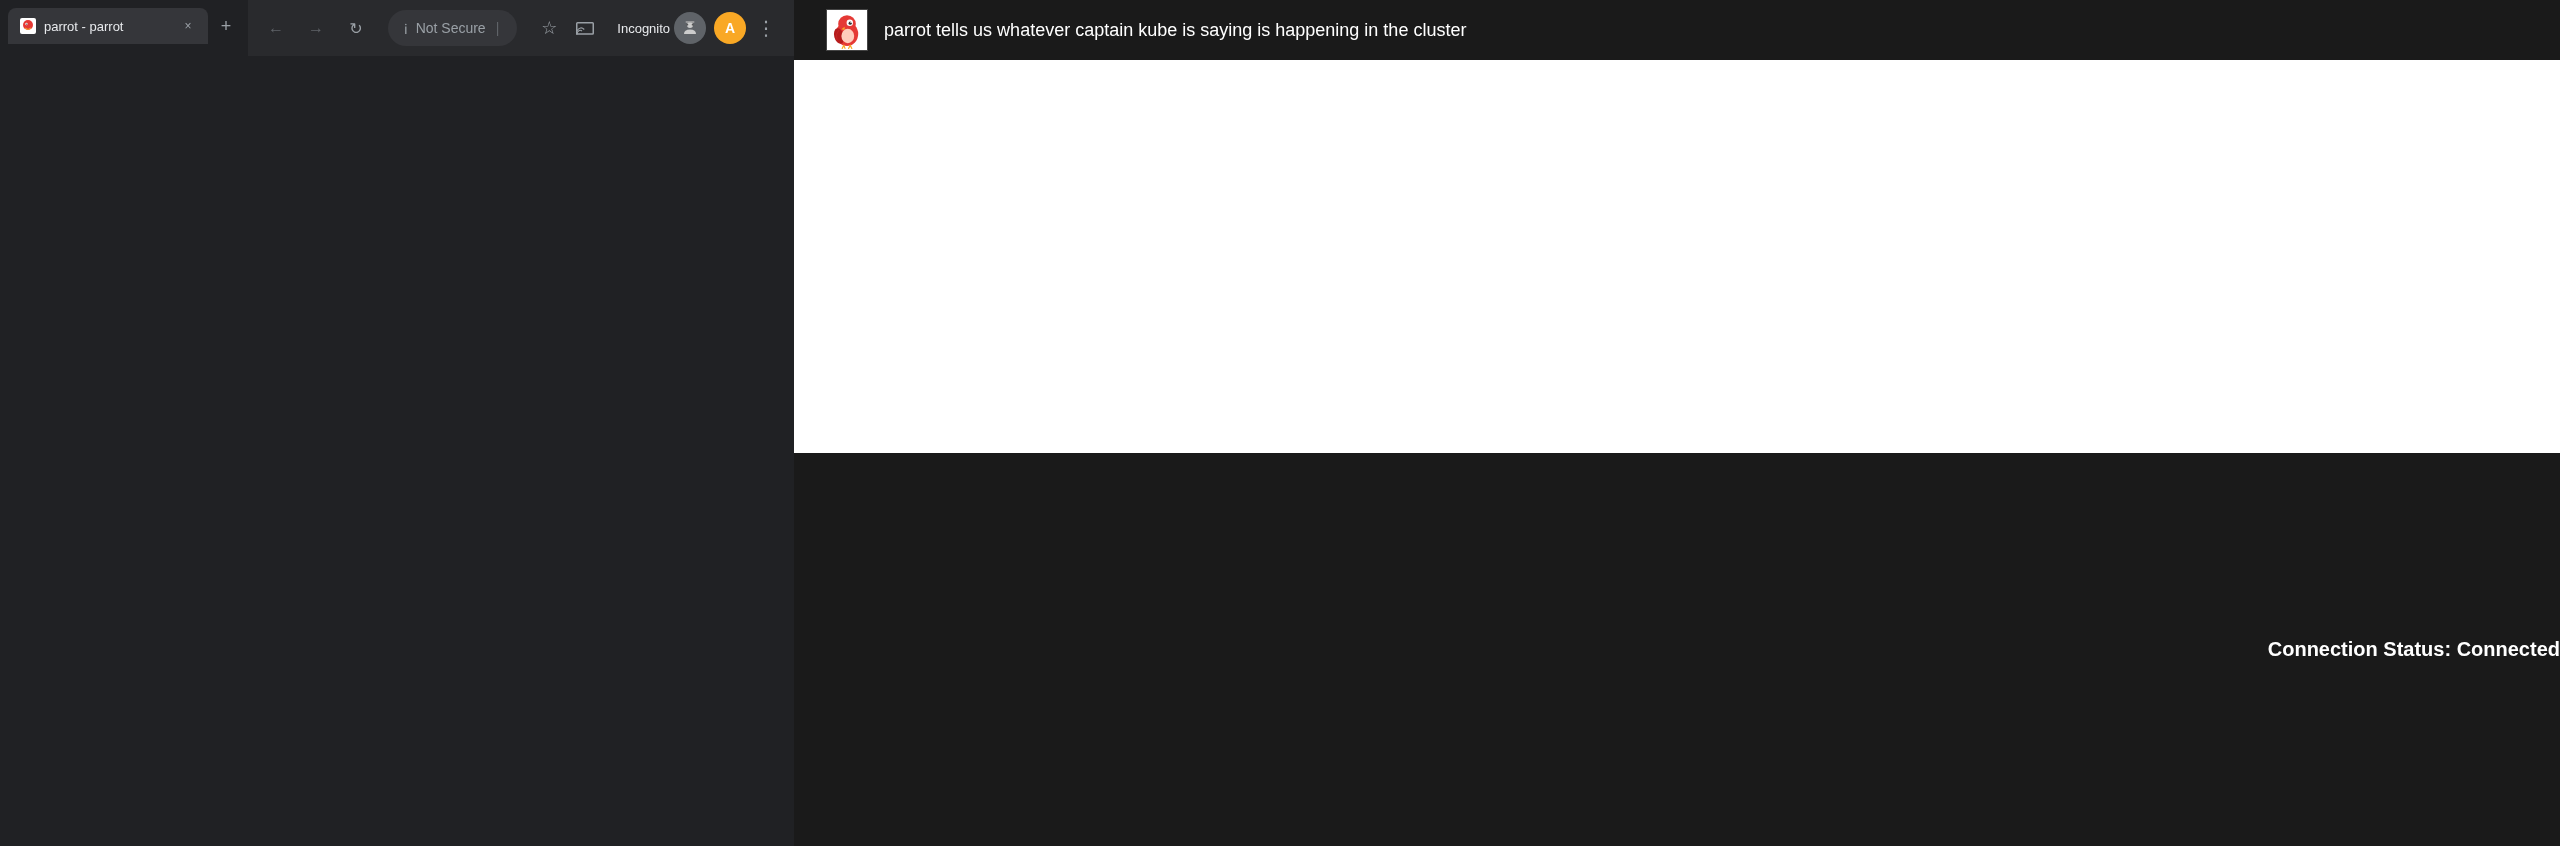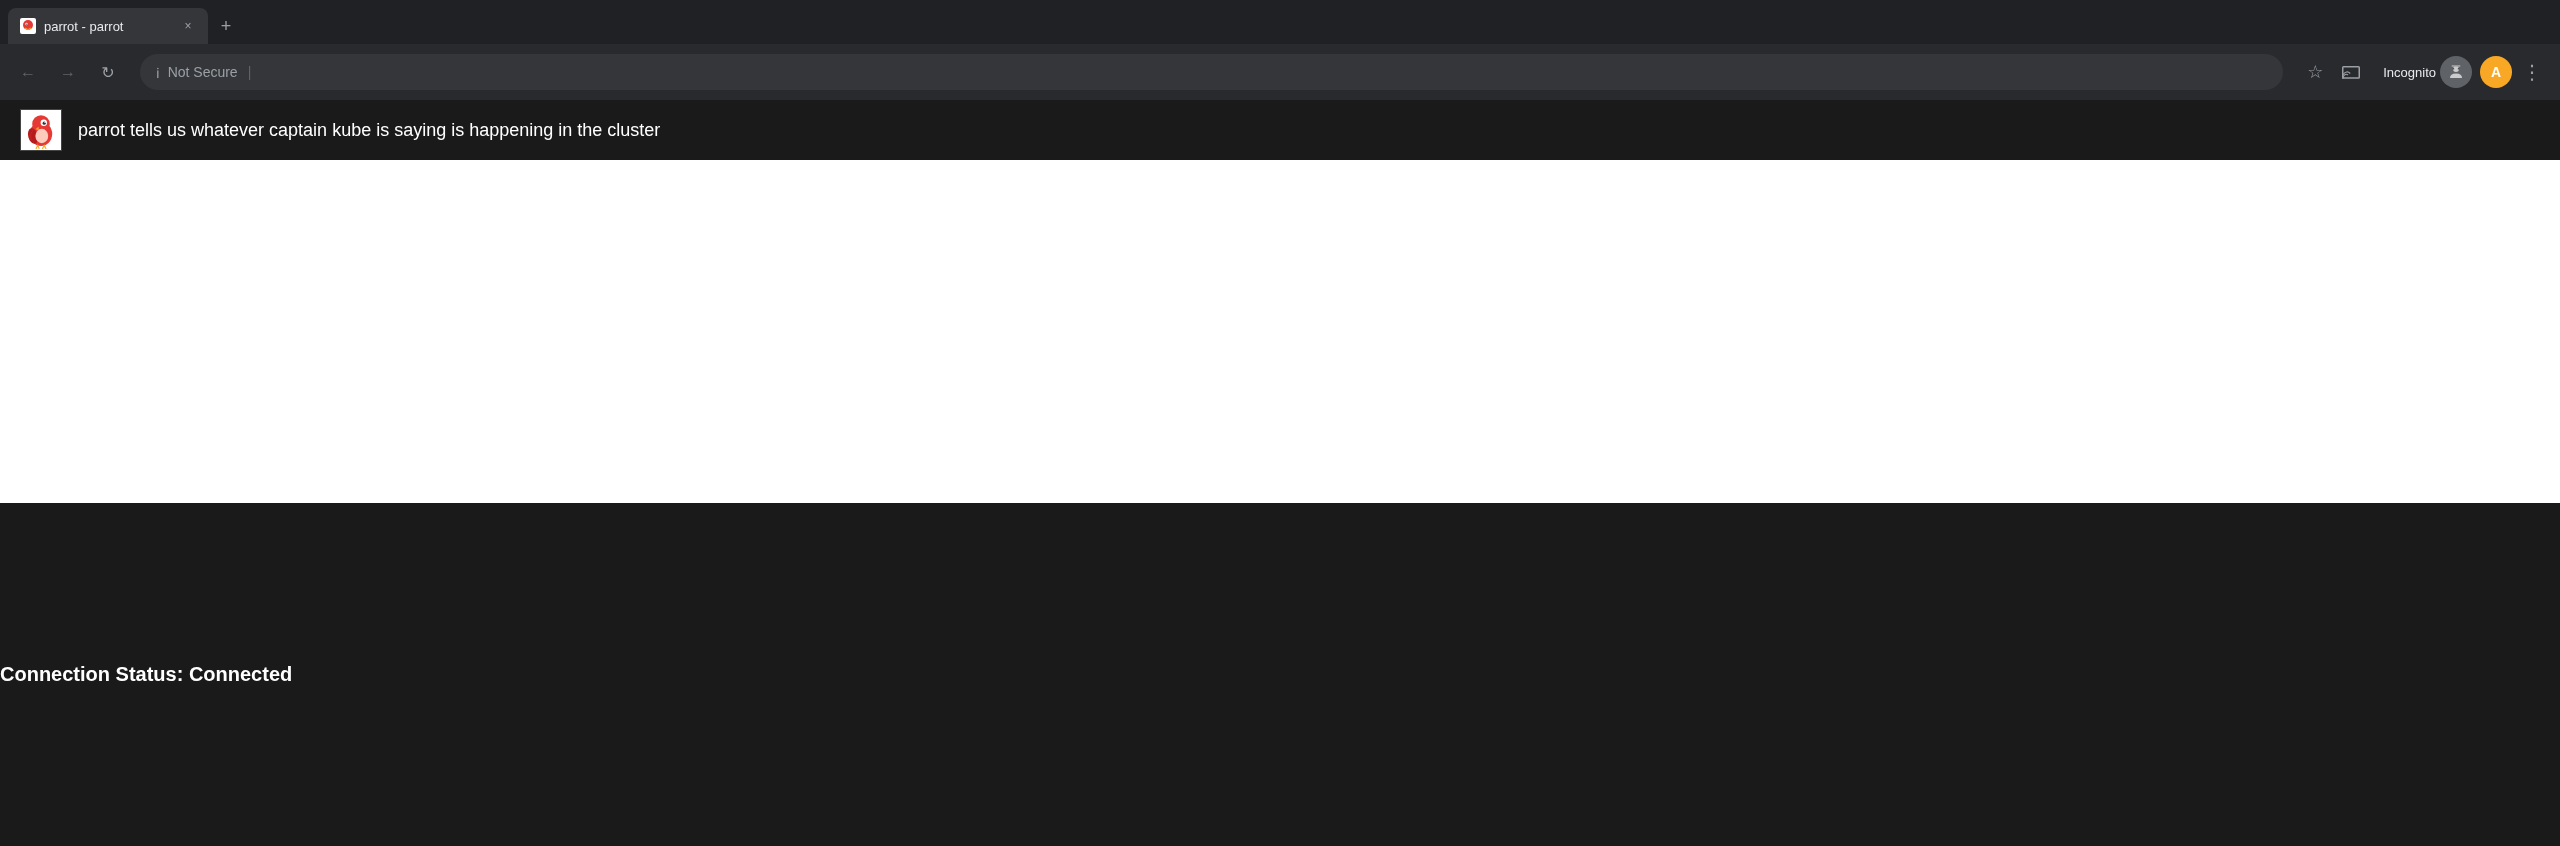--- a/index.html
+++ b/index.html
@@ -1,19 +1,19 @@
 <!DOCTYPE html>
 <html><head>
   <meta charset="utf-8">
   <style>
     * { margin: 0; padding: 0; box-sizing: border-box; }
     body { font-family: 'Segoe UI', Arial, sans-serif; background: #202124; width: 2560px; height: 846px; overflow: hidden; }
 
     
-    .browser-frame { width: 100%; height: 846px; display: flex; flex-direction: column; background: #202124; }
+    .browser-frame { width: 100%; height: 846px; display: flex; flex-direction: row; background: #202124; }
 
     
     .tab-bar {
       height: 44px;
       background: #202124;
       display: flex;
       align-items: flex-end;
       padding-left: 0;
     }
     .tab-strip {
@@ -197,21 +197,21 @@
       display: flex;
       flex-direction: column;
     }
 
     
     .app-header {
       background: #1a1a1a;
       height: 60px;
       display: flex;
       align-items: center;
-      padding: 0 20px;
+      padding: 0 32px;
       gap: 16px;
     }
     .app-logo {
       width: 42px;
       height: 42px;
       flex-shrink: 0;
       border: 1px solid #444;
       display: flex;
       align-items: center;
       justify-content: center;
@@ -229,21 +229,21 @@
       background: #ffffff;
       height: 120px;
     }
 
     
     .dark-section {
       background: #1a1a1a;
       flex: 1;
       display: flex;
       align-items: center;
-      justify-content: flex-start;
+      justify-content: flex-end;
     }
     .connection-status {
       color: #ffffff;
       font-size: 20px;
       font-weight: 600;
     }
 
     
     .parrot-svg {
       width: 40px;

